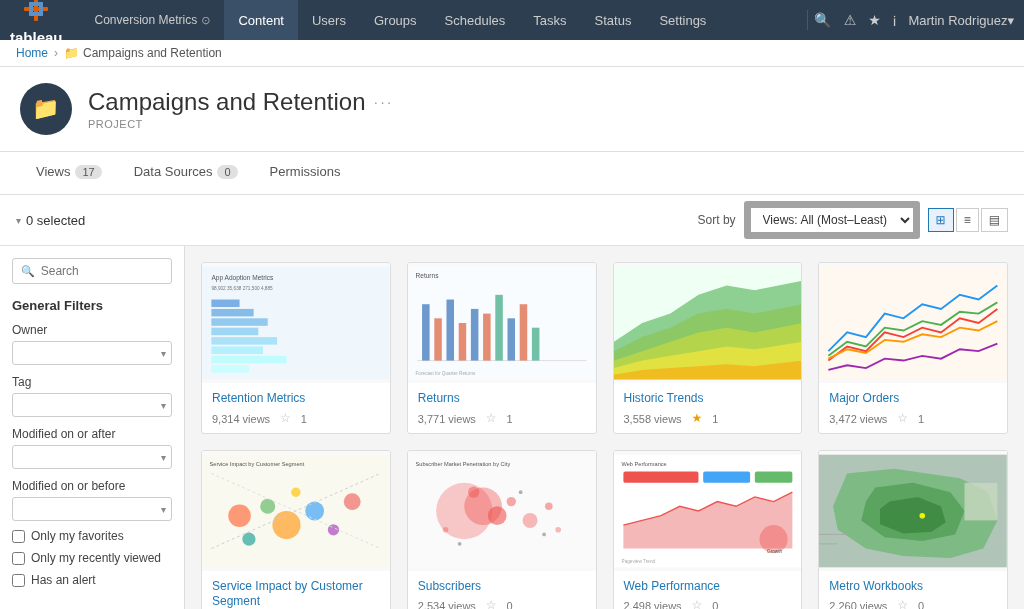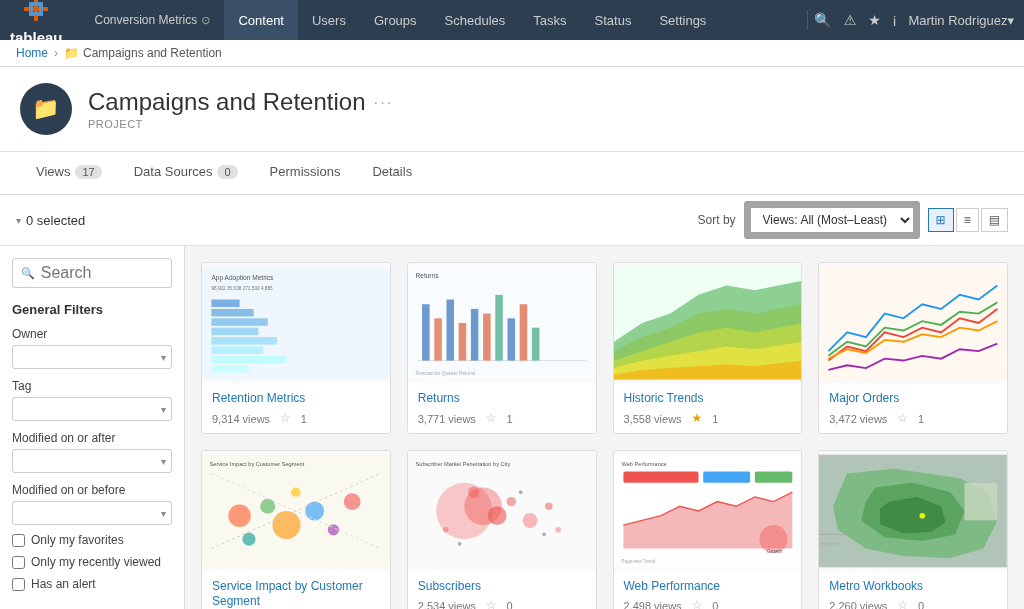--- a/index.html
+++ b/index.html
@@ -164,23 +164,20 @@
     <span>Views</span>
     <span class="tab-count">17</span>
   </div>
   <div class="tab">
     <span>Data Sources</span>
     <span class="tab-count">0</span>
   </div>
   <div class="tab">
     <span>Permissions</span>
   </div>
-  <div class="tab">
-    <span>Details</span>
-  </div>
 </div>
 
 <div style="display:flex; background:#fff; border-bottom:1px solid #e0e0e0; align-items:center; padding: 6px 16px; justify-content: space-between;">
   <div class="selected-bar-inner">
     <span class="chevron-down">▾</span>
     <span>0 selected</span>
   </div>
   <div style="display:flex; align-items:center; gap:8px;">
     <span class="sort-label">Sort by</span>
     <select class="sort-select">
@@ -192,21 +189,21 @@
       <button class="view-btn">▤</button>
     </div>
   </div>
 </div>
 
 <div class="content-area">
 
   <div class="sidebar">
     <div class="search-box">
       <span style="color:#aaa;font-size:11px;">🔍</span>
-      <input type="text" style="border: none; outline: none; font-size: 16px; width: 100%;" placeholder="Search">
+      <input type="text" style="border: none; outline: none; font-size: 12px; width: 100%;" placeholder="Search">
     </div>
 
     <div class="filter-section-title">General Filters</div>
 
     <div class="filter-label">Owner</div>
     <div class="select-wrapper">
       <select class="filter-select"><option value=""></option></select>
     </div>
 
     <div class="filter-label">Tag</div>

